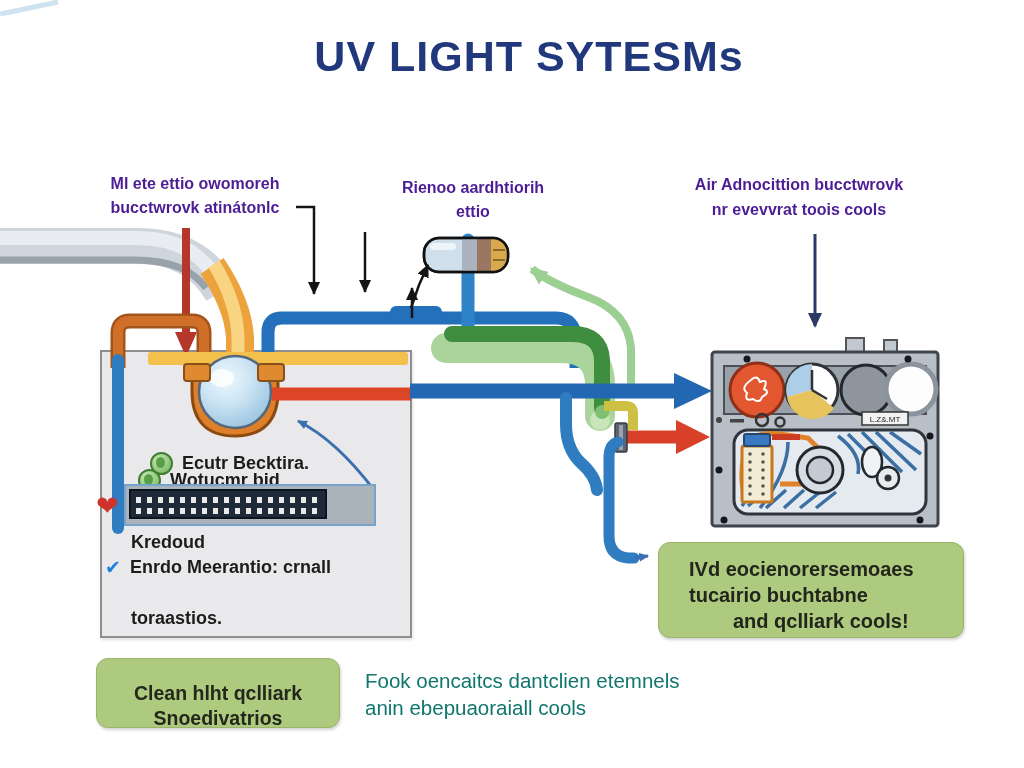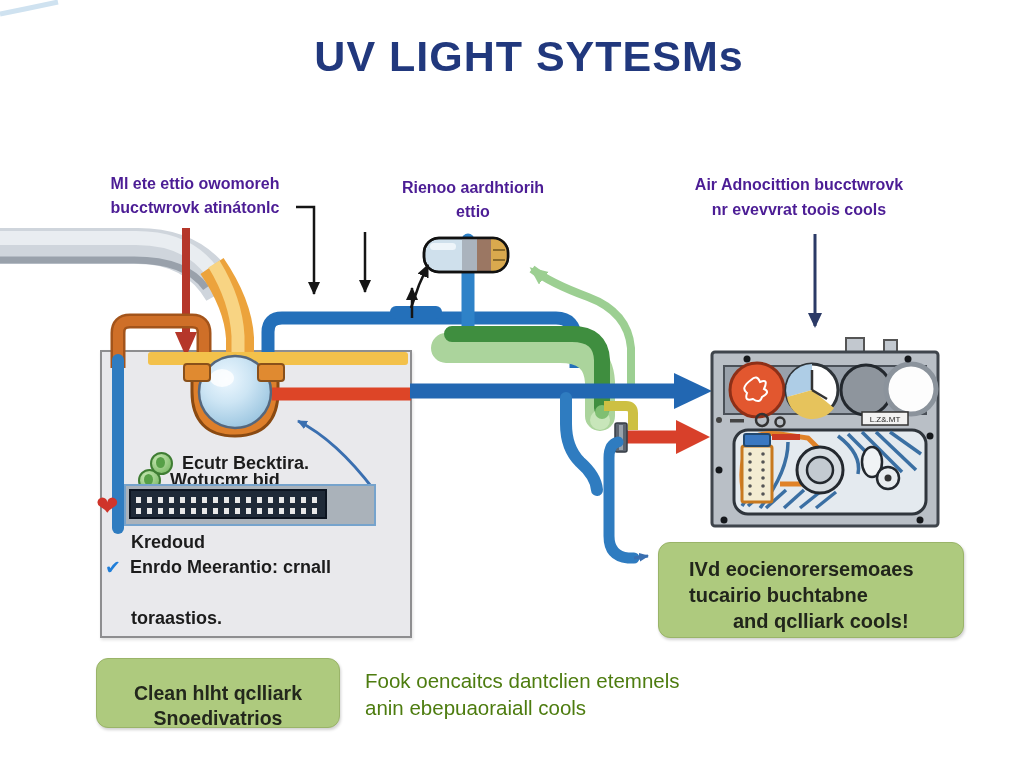--- a/index.html
+++ b/index.html
@@ -48,21 +48,21 @@
         background-repeat:no-repeat,no-repeat;}
   
   .callout{background:#aeca7e;border:1px solid #9ab469;border-radius:12px;z-index:3;
            box-shadow:1px 2px 3px rgba(0,0,0,.18);}
   .co-right{left:658px;top:542px;width:306px;height:96px;padding:13px 10px 0 30px;
             box-sizing:border-box;font-size:20px;font-weight:600;line-height:26px;color:#21251b;}
   .co-right .l3{text-indent:44px;}
   .co-bl{left:96px;top:658px;width:244px;height:70px;text-align:center;padding-top:22px;
          box-sizing:border-box;font-size:19.5px;font-weight:600;line-height:25px;color:#23271c;}
   .bottom-note{left:365px;top:667px;width:360px;font-size:20.5px;font-weight:500;
-               line-height:27px;color:#4d7c0f;z-index:3;}
+               line-height:27px;color:#0f766e;z-index:3;}
   svg.art{position:absolute;left:0;top:0;z-index:2;}
 </style>
 </head>
 <body>
 
 <div id="stage">
 
   <div class="abs unit-box"></div>
 
   <svg class="art" width="1024" height="768" viewBox="0 0 1024 768">

